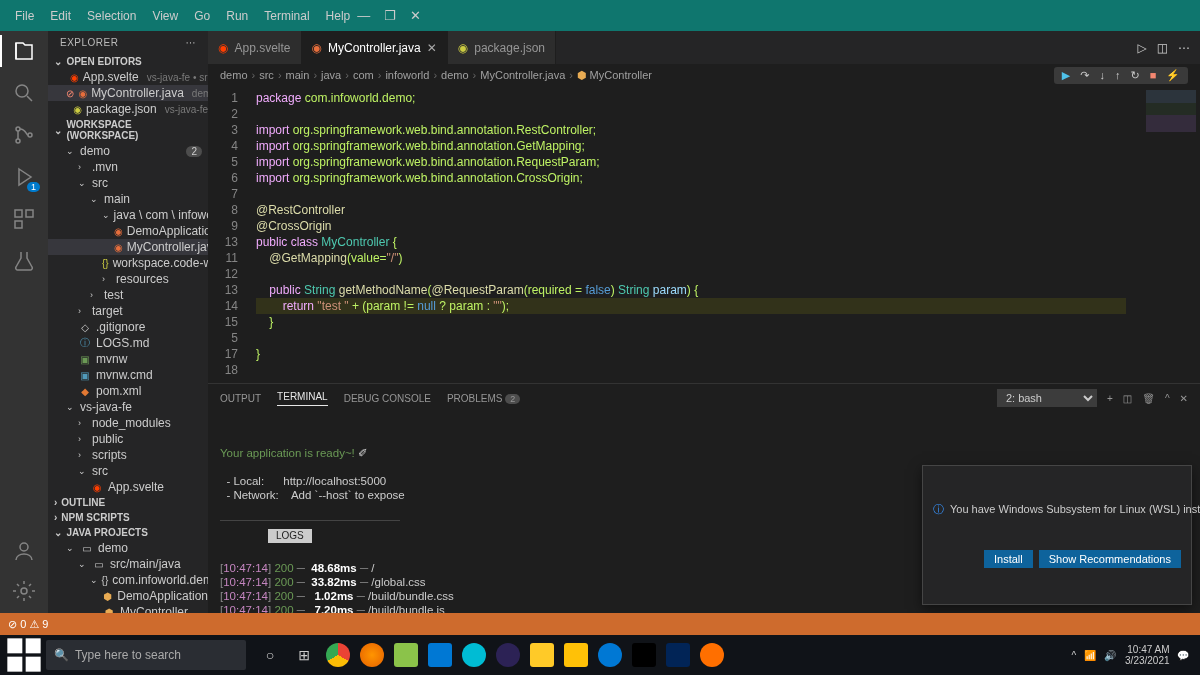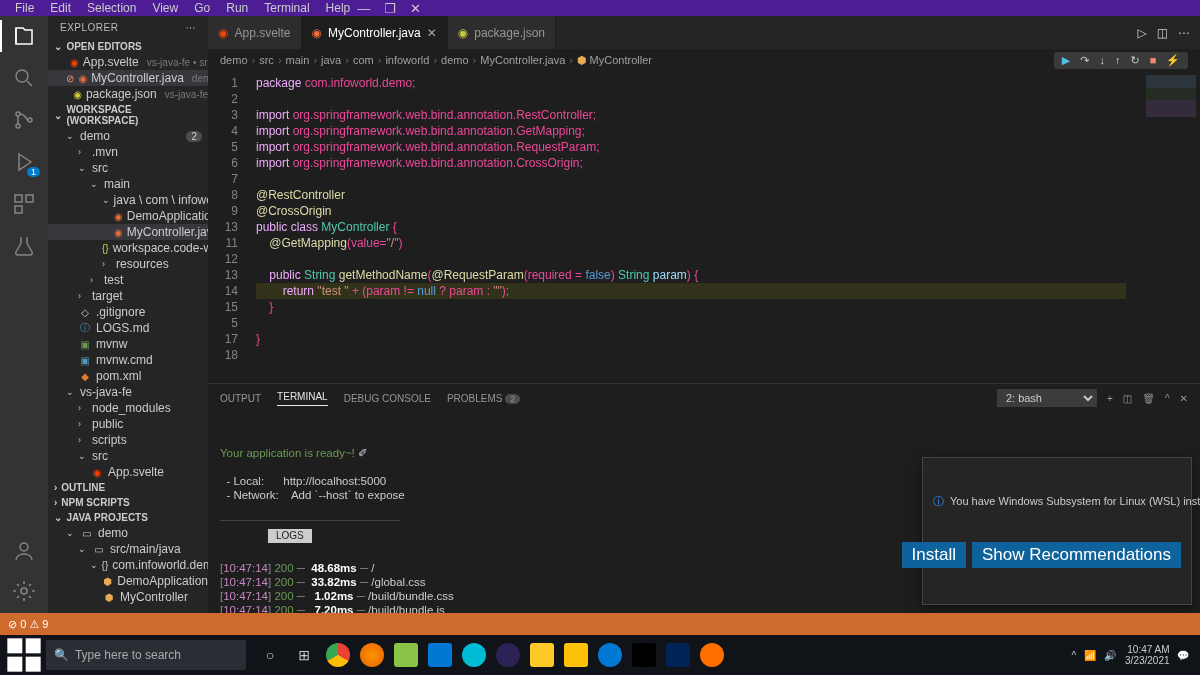--- a/index.html
+++ b/index.html
@@ -1,17 +1,17 @@
 <!DOCTYPE html>
 <html><head>
 <meta charset="utf-8">
 <style>
 * { margin: 0; padding: 0; box-sizing: border-box; font-family: "Segoe UI", sans-serif; }
 body { background: #1e1e1e; color: #cccccc; font-size: 12px; width: 1200px; height: 675px; overflow: hidden; display: flex; flex-direction: column; }
-.titlebar { height: 16px; background: #4c1d95; display: flex; align-items: center; padding: 0 8px; font-size: 12px; }
+.titlebar { height: 31px; background: #0f766e; display: flex; align-items: center; padding: 0 8px; font-size: 12px; }
 .menu { display: flex; gap: 2px; }
 .menu span { padding: 4px 7px; cursor: pointer; color: #cccccc; }
 .title-center { flex: 1; text-align: center; color: #cccccc; font-size: 11px; }
 .win-controls { display: flex; gap: 14px; font-size: 13px; color: #cccccc; }
 .main { flex: 1; display: flex; min-height: 0; }
 .activitybar { width: 48px; background: #333333; display: flex; flex-direction: column; align-items: center; padding-top: 8px; gap: 18px; }
 .activitybar .ab-icon { width: 24px; height: 24px; color: #858585; display: flex; align-items: center; justify-content: center; position: relative; }
 .activitybar .ab-icon.active { color: #ffffff; }
 .activitybar .ab-icon.active::before { content: ""; position: absolute; left: -12px; top: -4px; width: 2px; height: 32px; background: #ffffff; }
 .ab-bottom { margin-top: auto; margin-bottom: 10px; display: flex; flex-direction: column; gap: 16px; }
@@ -48,33 +48,33 @@
 .panel-tabs { display: flex; align-items: center; padding: 0 12px; height: 28px; font-size: 10px; color: #969696; gap: 16px; }
 .panel-tabs .pt.active { color: #e7e7e7; border-bottom: 1px solid #e7e7e7; padding-bottom: 3px; }
 .panel-tabs .pbadge { background: #4d4d4d; border-radius: 8px; padding: 0 5px; font-size: 9px; }
 .panel-right { margin-left: auto; display: flex; align-items: center; gap: 10px; }
 .term-select { background: #3c3c3c; color: #ccc; border: 1px solid #3c3c3c; font-size: 11px; padding: 1px 4px; width: 100px; }
 .terminal { flex: 1; padding: 6px 12px; font-family: Consolas, monospace; font-size: 11.5px; line-height: 14px; white-space: pre; color: #cccccc; position: relative; overflow: hidden; }
 .logs-badge { display: inline-block; background: #cccccc; color: #1e1e1e; padding: 0 8px; font-size: 10px; margin: 4px 0; }
 .notification { position: absolute; bottom: 8px; right: 8px; width: 270px; background: #252526; border: 1px solid #454545; padding: 8px 10px; font-size: 11px; color: #cccccc; box-shadow: 0 4px 12px rgba(0,0,0,0.5); }
 .notification .notif-top { display: flex; gap: 6px; }
 .notification .notif-actions { display: flex; justify-content: flex-end; gap: 6px; margin-top: 6px; }
-.notification button { background: #0e639c; color: #fff; border: none; padding: 3px 10px; font-size: 17px; cursor: pointer; }
+.notification button { background: #0e639c; color: #fff; border: none; padding: 3px 10px; font-size: 11px; cursor: pointer; }
 .statusbar { height: 22px; background: #ce6b2d; color: #ffffff; display: flex; align-items: center; padding: 0 8px; font-size: 11px; gap: 12px; }
 .statusbar .right { margin-left: auto; display: flex; gap: 12px; align-items: center; }
 .sb-watermark { color: rgba(255,255,255,0.7); font-size: 11px; }
 .taskbar { height: 40px; background: #101318; display: flex; align-items: center; padding: 0 0 0 4px; gap: 2px; }
 .taskbar .start { width: 40px; height: 40px; display: flex; align-items: center; justify-content: center; color: #fff; }
 .taskbar .search { flex: 0 0 200px; background: #2a2d33; height: 30px; display: flex; align-items: center; padding: 0 8px; color: #aaa; gap: 6px; border-radius: 2px; font-size: 12px; }
 .taskbar .tb-icons { display: flex; gap: 10px; margin-left: 10px; }
 .taskbar .tb-icon { width: 24px; height: 24px; border-radius: 3px; display:flex; align-items:center; justify-content:center; font-size:14px; }
 .taskbar .tray { margin-left: auto; display: flex; align-items: center; gap: 8px; color: #ccc; font-size: 10px; padding-right: 10px; }
 .taskbar .tray .time { display: flex; flex-direction: column; align-items: flex-end; line-height: 11px; }
 
-.kw { color: #f0abfc; } .str { color: #ce9178; } .cls { color: #4ec9b0; } .ann { color: #dcdcaa; } .id { color: #9cdcfe; } .fn { color: #dcdcaa; } .pl { color: #ec4899; } .bool { color: #569cd6; }
+.kw { color: #f0abfc; } .str { color: #ce9178; } .cls { color: #4ec9b0; } .ann { color: #dcdcaa; } .id { color: #9cdcfe; } .fn { color: #dcdcaa; } .pl { color: #bef264; } .bool { color: #569cd6; }
 .fi-java { color: #e76e3c; } .fi-json { color: #cbcb41; } .fi-svelte { color: #ff3e00; } .fi-md { color: #519aba; } .fi-xml { color: #e37933; } .fi-green { color: #6b9955; }
 svg { width: 100%; height: 100%; }
 </style>
 </head>
 <body>
 
 <div class="titlebar">
   <div class="menu" id="menu">
       <span>File</span>
       <span>Edit</span>

